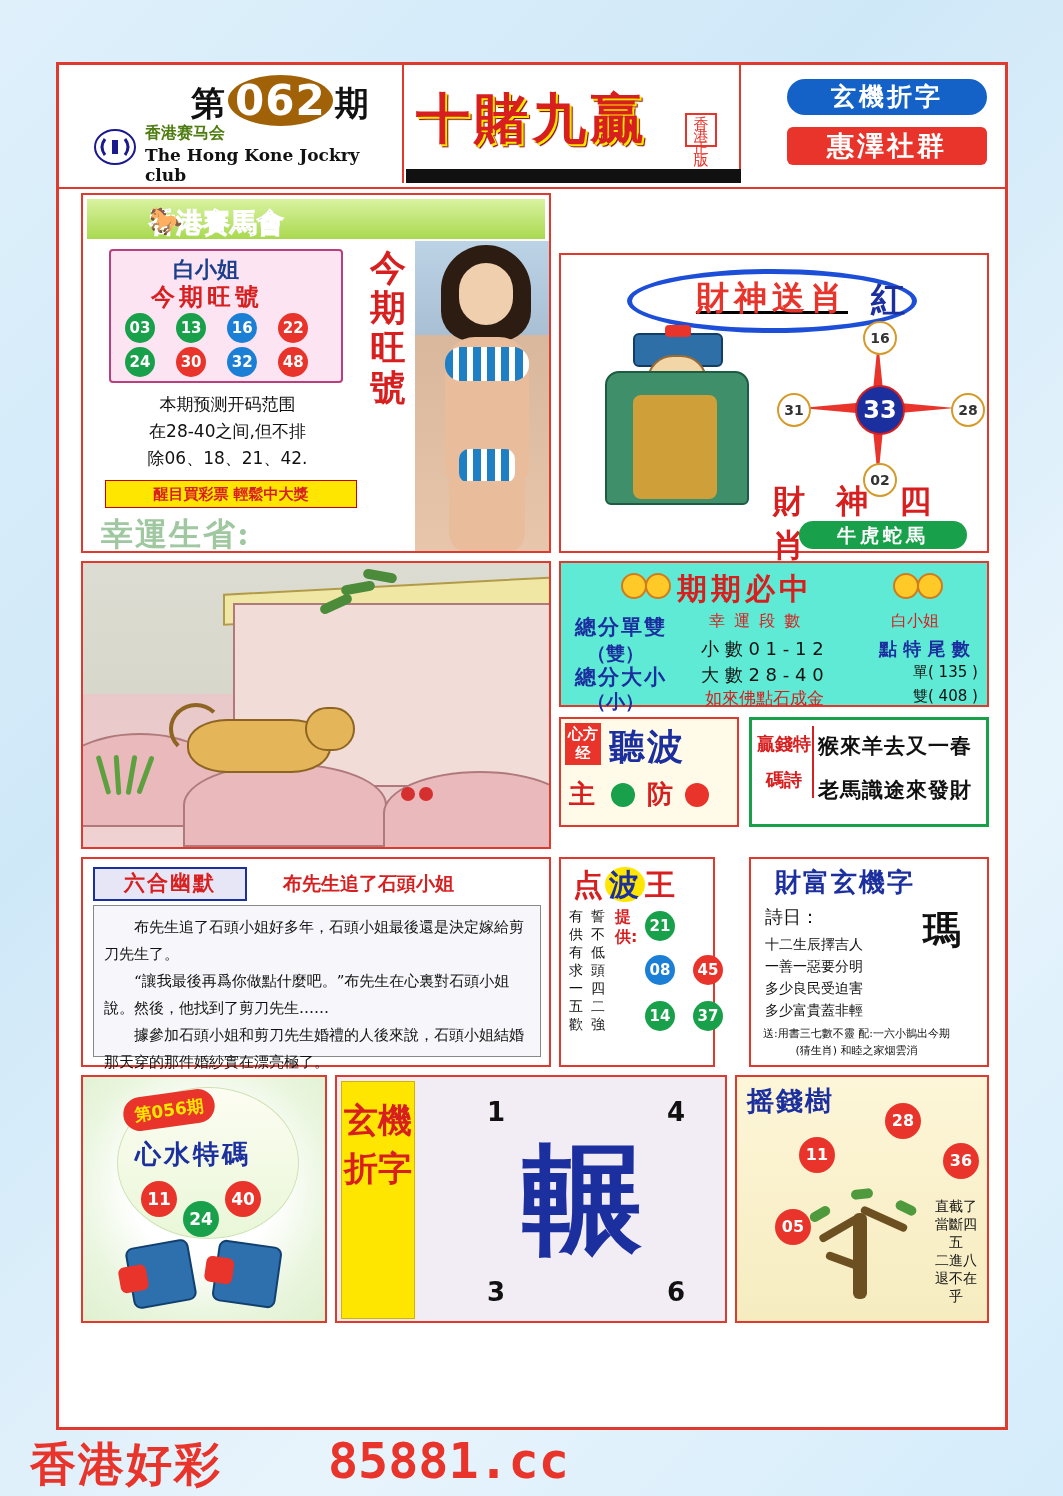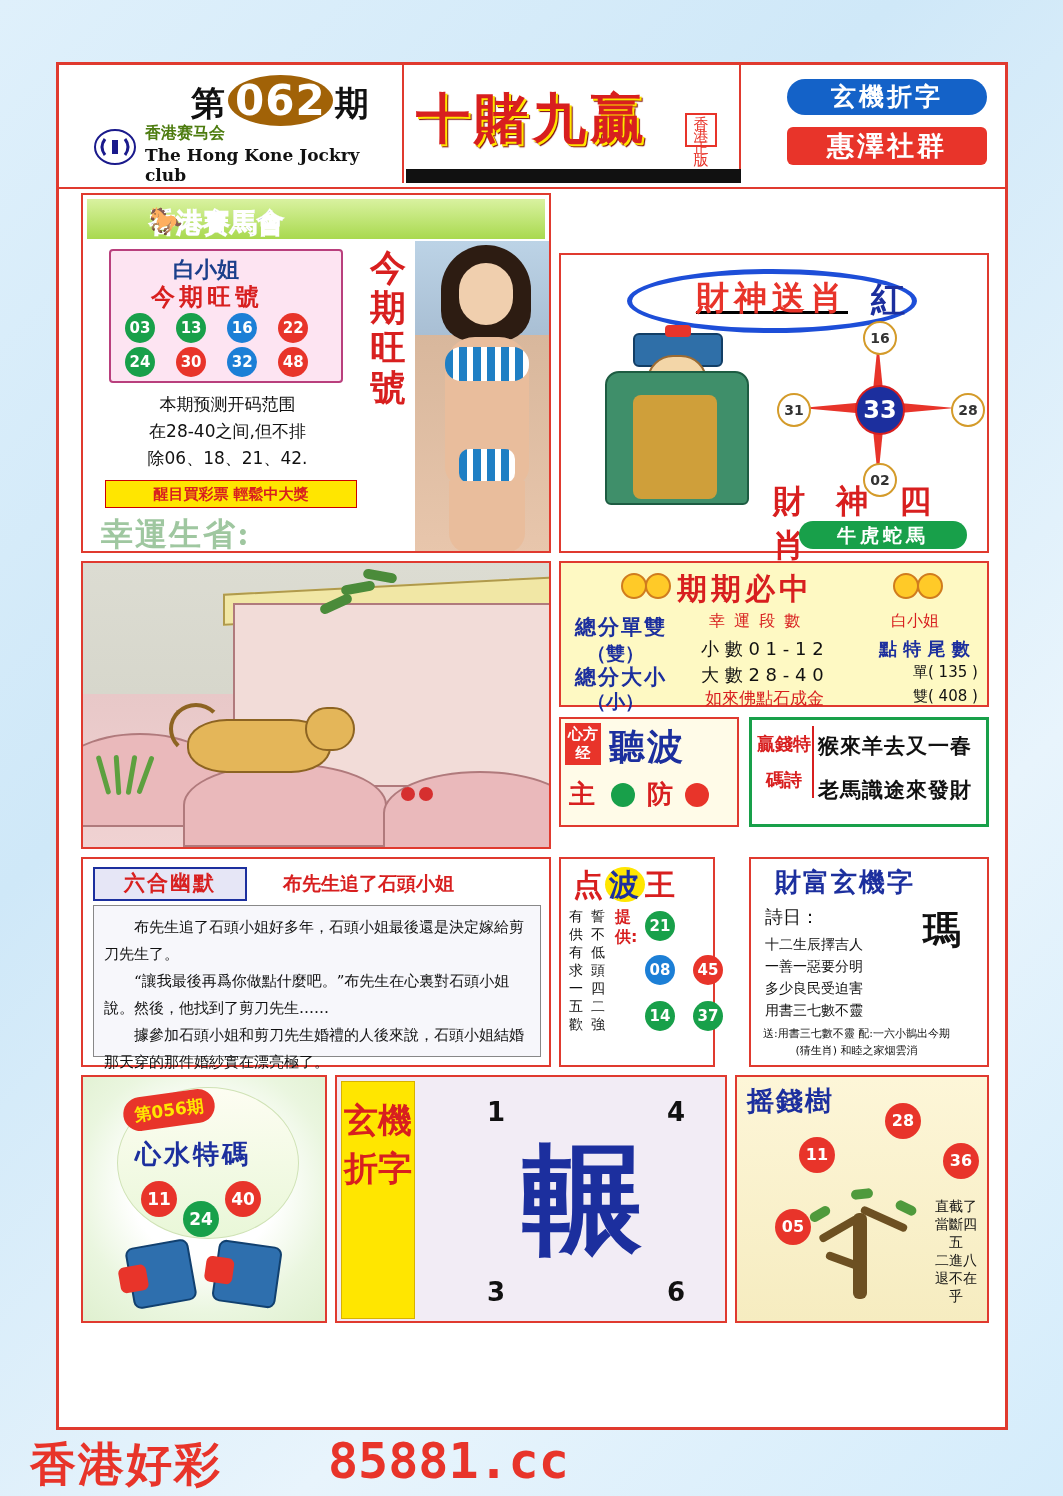--- a/index.html
+++ b/index.html
@@ -97,21 +97,21 @@
   .cat .body{position:absolute;left:18px;top:16px;width:140px;height:50px;background:#e4b659;border-radius:40px/25px;border:2px solid #8d6422;}
   .cat .head{position:absolute;left:136px;top:4px;width:46px;height:40px;background:#e4b659;border-radius:22px;border:2px solid #8d6422;}
   .cat .tail{position:absolute;left:0;top:0;width:46px;height:44px;border:4px solid #8d6422;border-radius:50%;border-color:#8d6422 transparent transparent #8d6422;}
   .plant{position:absolute;left:236px;top:6px;width:80px;height:60px;}
   .plant i{position:absolute;display:block;width:34px;height:10px;background:#4b8b3a;border-radius:6px;}
   .grass{position:absolute;left:18px;top:186px;width:60px;height:46px;}
   .grass i{position:absolute;bottom:0;width:5px;height:40px;background:#5da03f;border-radius:3px;}
   .cherry{position:absolute;left:318px;top:214px;width:36px;height:24px;}
   .cherry i{position:absolute;width:14px;height:14px;border-radius:50%;background:#d62f2f;bottom:0;}
   
-  #blockD{left:500px;top:496px;width:430px;height:146px;border:2px solid #e03a2f;background:#fef9c3;text-align:center;}
+  #blockD{left:500px;top:496px;width:430px;height:146px;border:2px solid #e03a2f;background:#5eead4;text-align:center;}
   .d-title{position:absolute;left:116px;top:6px;font-size:30px;font-weight:bold;color:#d81f1f;letter-spacing:4px;
      font-family:"DejaVu Serif","Liberation Serif",serif;}
   .coin{position:absolute;width:22px;height:22px;border-radius:50%;background:#ffca28;border:2px solid #d07c1e;}
   .d-l1{position:absolute;left:14px;top:50px;font-size:21px;color:#1c2f9e;font-weight:bold;letter-spacing:2px;}
   .d-l2{position:absolute;left:26px;top:78px;font-size:19px;color:#1c2f9e;font-weight:bold;}
   .d-l3{position:absolute;left:14px;top:100px;font-size:21px;color:#1c2f9e;font-weight:bold;letter-spacing:2px;}
   .d-l4{position:absolute;left:26px;top:126px;font-size:19px;color:#1c2f9e;font-weight:bold;}
   .d-c1{position:absolute;left:148px;top:48px;font-size:16px;color:#d81f1f;letter-spacing:2px;}
   .d-c2{position:absolute;left:140px;top:74px;font-size:18px;color:#111;}
   .d-c3{position:absolute;left:140px;top:100px;font-size:18px;color:#111;}
@@ -377,21 +377,21 @@
     </div>
   </div>
 
   <div class="box b-red" id="blockI">
     <div class="i-title">財富玄機字</div>
     <div class="i-shi">詩日：</div>
     <div class="i-big">瑪</div>
     <div class="i-poem" style="white-space:pre-line">十二生辰擇吉人
 一善一惡要分明
 多少良民受迫害
-用書三七數不靈</div>
+多少富貴蓋非輕</div>
     <div class="i-note">
       <div>送:用書三七數不靈   配:一六小鵲出今期</div>
       <div style="text-align:center">(猜生肖) 和睦之家烟雲消</div>
     </div>
   </div>
 
   <div class="box b-red" id="blockJ">
     <div class="j-oval"></div>
     <div class="j-badge">第056期</div>
     <div class="j-title">心水特碼</div>

